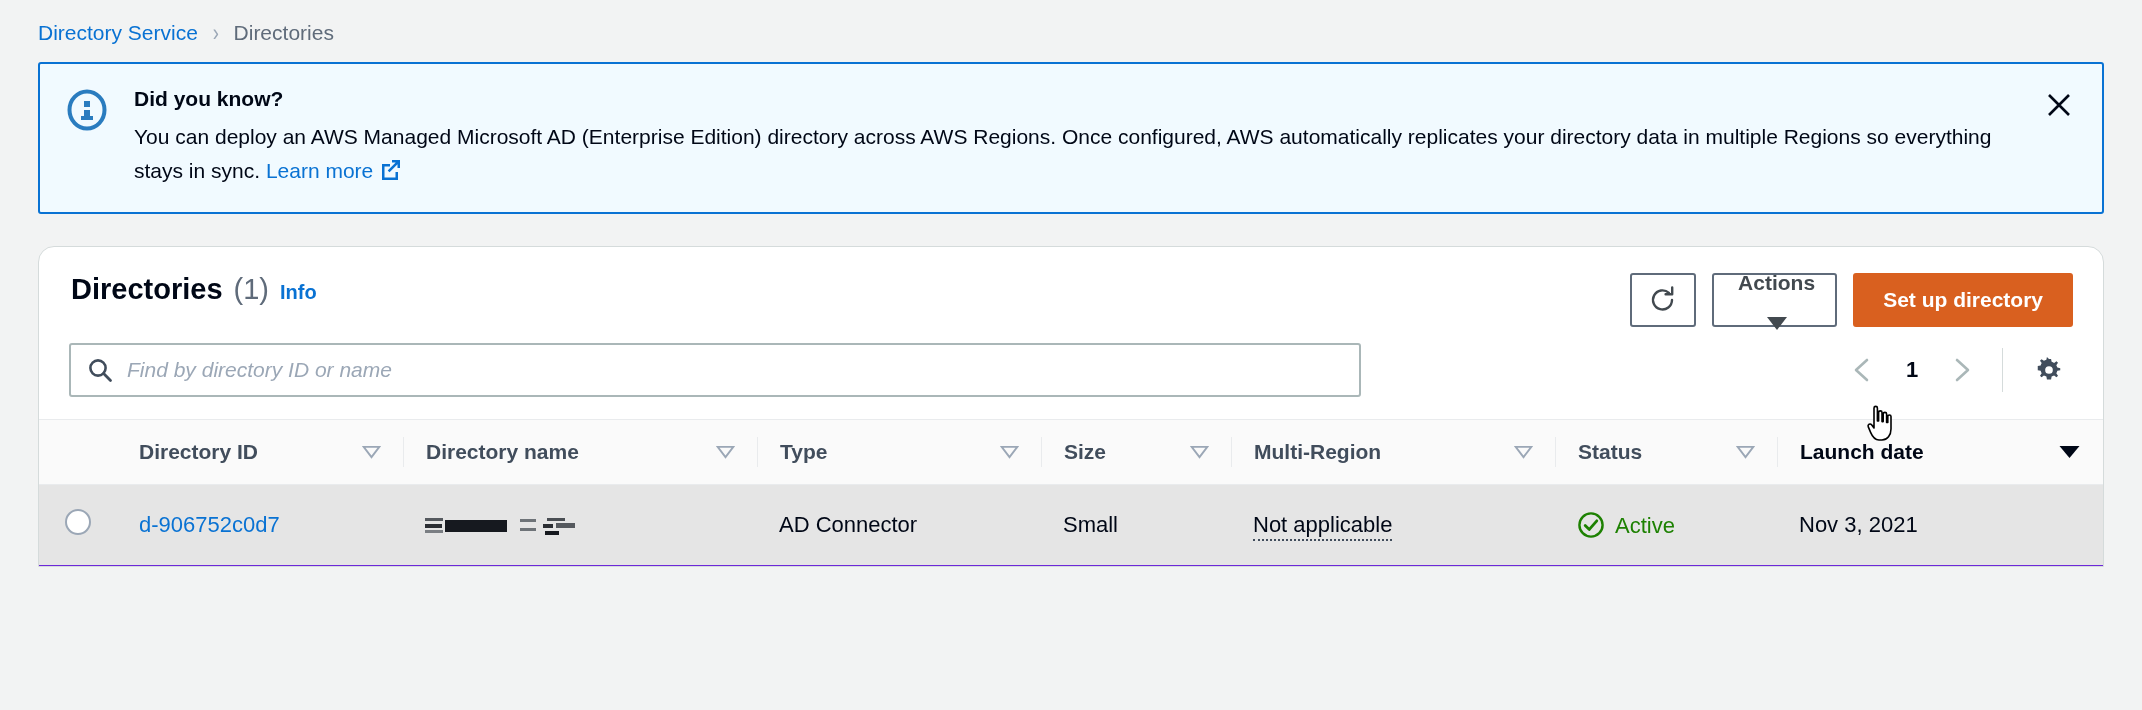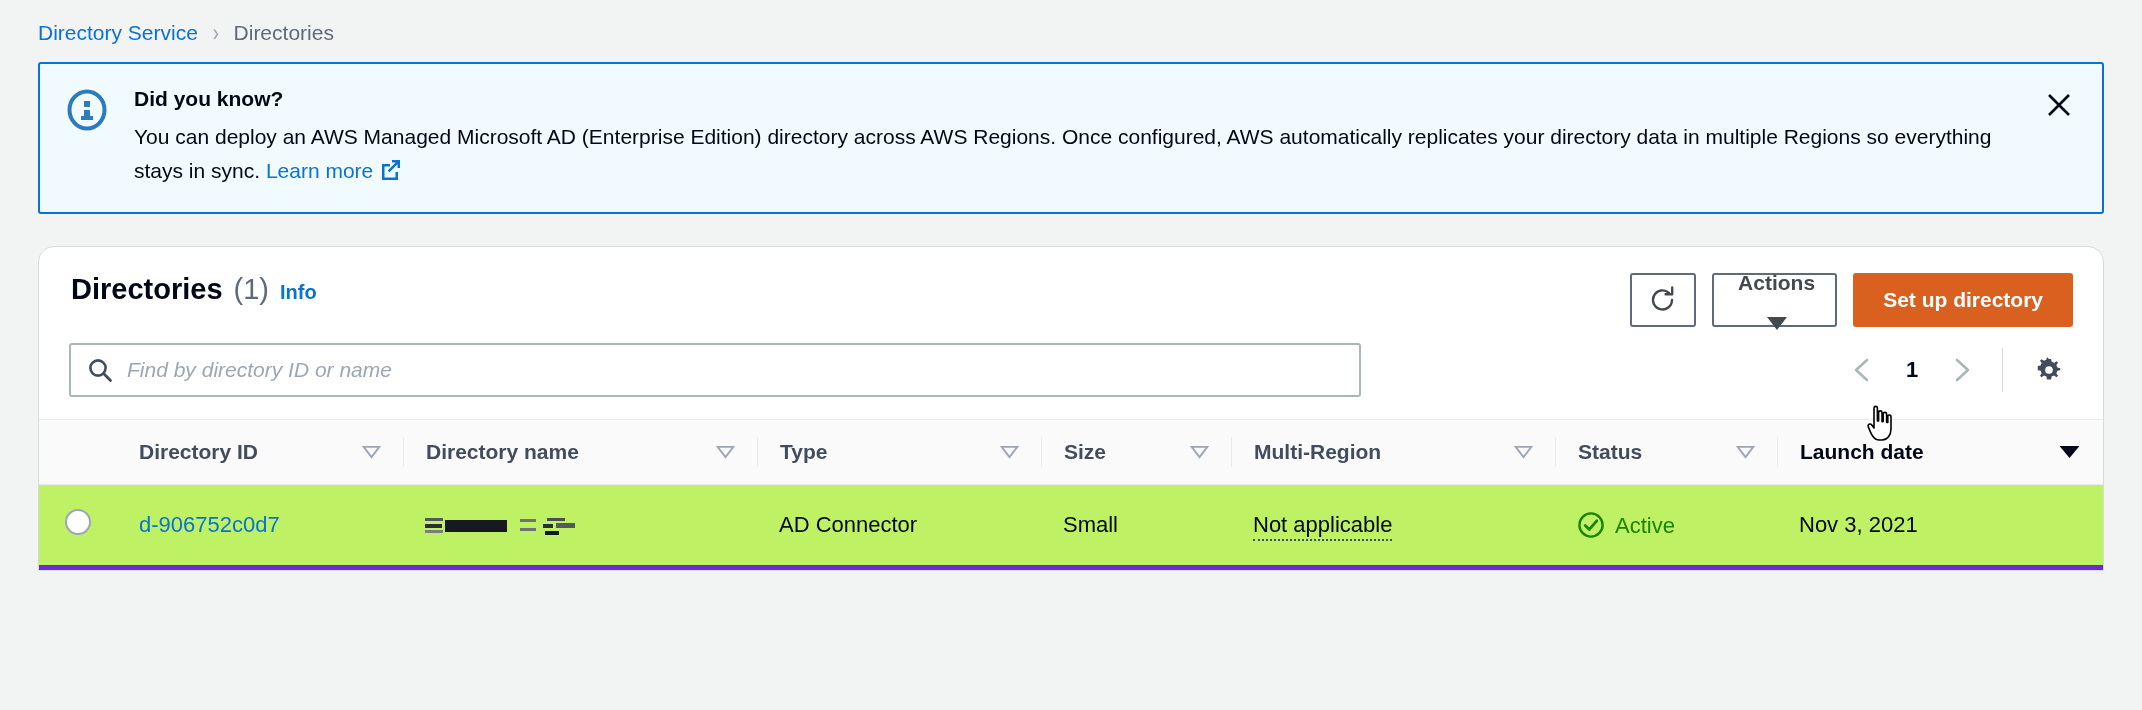--- a/index.html
+++ b/index.html
@@ -231,22 +231,22 @@
   }
   .tri-solid { flex: 0 0 auto; }
   .th-active { color: #000716; }
   .th-select { width: 78px; }
   .th-select .th-inner { border-left: none; padding: 0; }
 
   tbody td {
     font-size: 22px;
     color: #000716;
     padding: 24px 22px;
-    border-bottom: 5px solid #6d28d9;
-    background: #bef264;
+    border-bottom: 1px solid #6d28d9;
+    background: #e5e5e5;
     vertical-align: middle;
   }
   .td-select { width: 78px; padding-left: 0; padding-right: 0; text-align: center; }
   .radio {
     width: 26px; height: 26px;
     border: 2px solid #9ba7b6;
     border-radius: 50%;
     display: inline-block;
     background: #ffffff;
     cursor: pointer;

